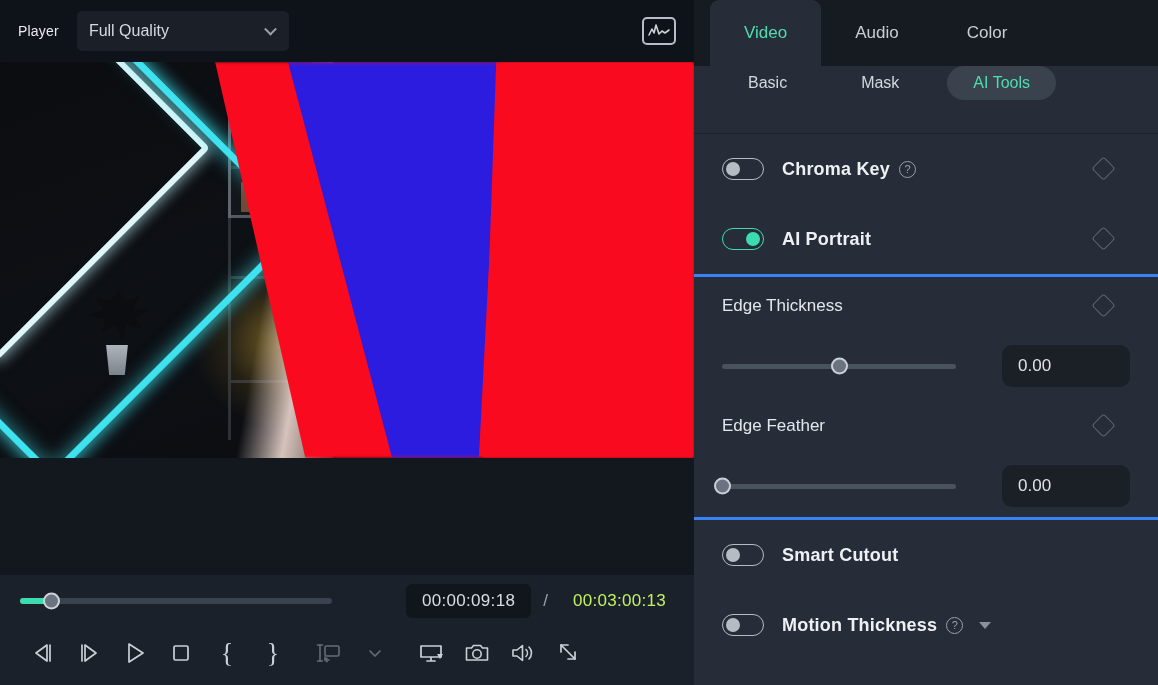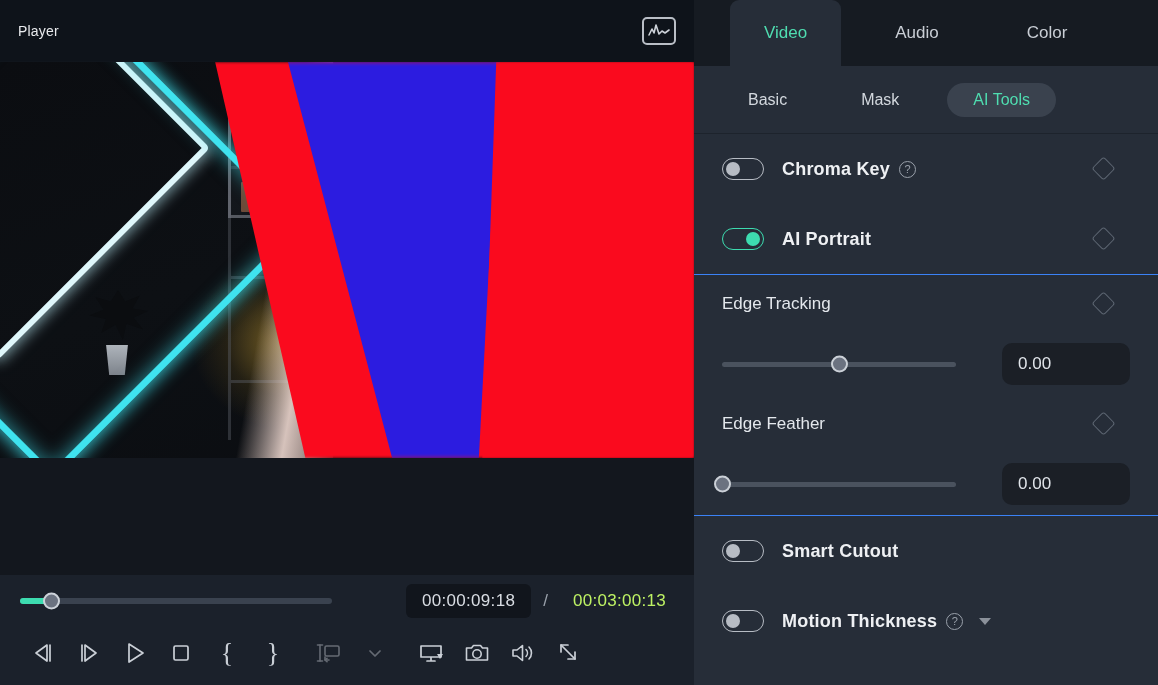--- a/index.html
+++ b/index.html
@@ -211,46 +211,45 @@
     display: flex; align-items: flex-end;
     padding-left: 16px;
   }
   .tab-main {
     position: relative;
     height: 66px;
     padding: 0 34px;
     display: flex; align-items: center; justify-content: center;
     color: #c9ced5; font-size: 17px;
     cursor: pointer;
-    margin-left: 20px;
   }
   .tab-main.active {
     color: #4fddb0;
     background: #262d38;
     border-top-left-radius: 9px;
     border-top-right-radius: 9px;
   }
   .tabs-sub {
     height: 68px; flex: 0 0 68px;
     background: #262d38;
-    display: flex; align-items: center;
+    display: flex; align-items: flex-start;
     padding-left: 28px;
     border-bottom: 1px solid #1d232c;
   }
   .tab-sub {
     padding: 8px 26px;
     border-radius: 18px;
     color: #d3d8de; font-size: 16px;
     margin-right: 22px;
     cursor: pointer;
   }
   .tab-sub.active { background: #3a424e; color: #4fddb0; }
 
   .section { padding: 0; }
-  .section.divider-bottom { border-bottom: 1px solid #3b82f6; }
+  .section.divider-bottom { border-bottom: 3px solid #3b82f6; }
 
   .row {
     position: relative;
     display: flex; align-items: center;
     height: 70px;
     padding: 0 28px;
   }
   .toggle {
     position: relative;
     width: 42px; height: 22px;
@@ -342,20 +341,24 @@
 </head>
 <body>
 
 <div class="app">
 
   <div class="player-pane">
 
     <div class="player-topbar">
       <div class="player-label">Player</div>
 
+      <div class="quality-select">
+        <span class="qtext">Full Quality</span>
+        <span class="chev-down"></span>
+      </div>
 
       <div class="scope-btn">
         <svg width="22" height="14" viewBox="0 0 22 14">
           <polyline points="1,11 4,5 6,9 8,1 11,10 14,7 17,9 21,6" fill="none" stroke="#cdd2d9" stroke-width="1.6" stroke-linejoin="round" stroke-linecap="round"></polyline>
         </svg>
       </div>
     </div>
 
     <div class="video-wrap">
       <div class="video-frame">
@@ -517,21 +520,21 @@
           <span class="knob"></span>
         </div>
         <div class="row-label">AI Portrait</div>
         <div class="kf-diamond"></div>
       </div>
     </div>
 
     <div class="section divider-bottom">
       <div class="slider-block">
         <div class="slider-head">
-          <span class="slider-title">Edge Tracking</span>
+          <span class="slider-title">Edge Thickness</span>
           <span class="kf-diamond"></span>
         </div>
         <div class="slider-body">
           <div class="sl-track">
             <div class="sl-knob" id="knobThick" style="left: 50%;"></div>
           </div>
           <div class="sl-value">0.00</div>
         </div>
       </div>
 

